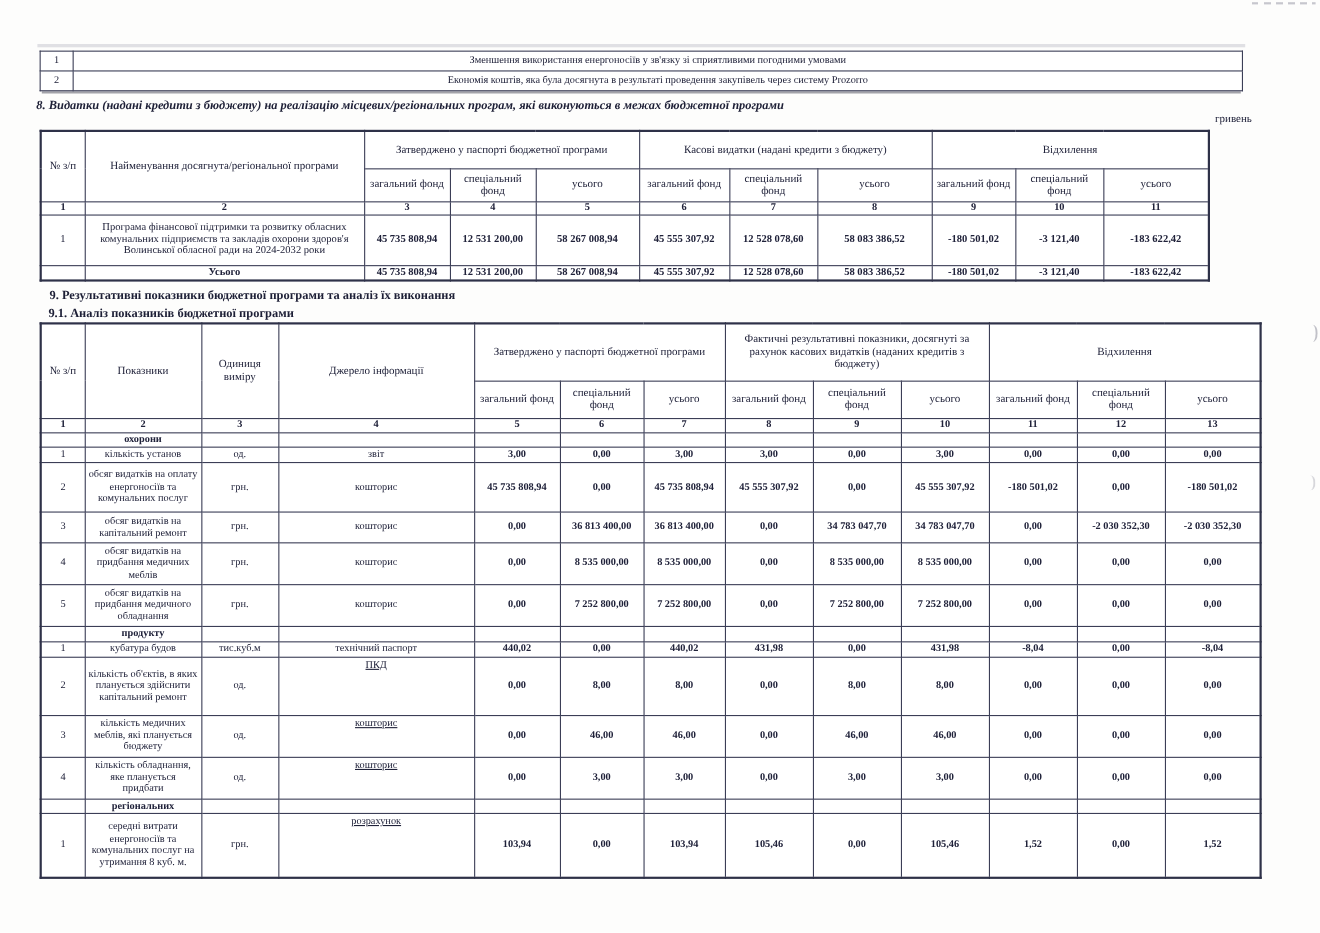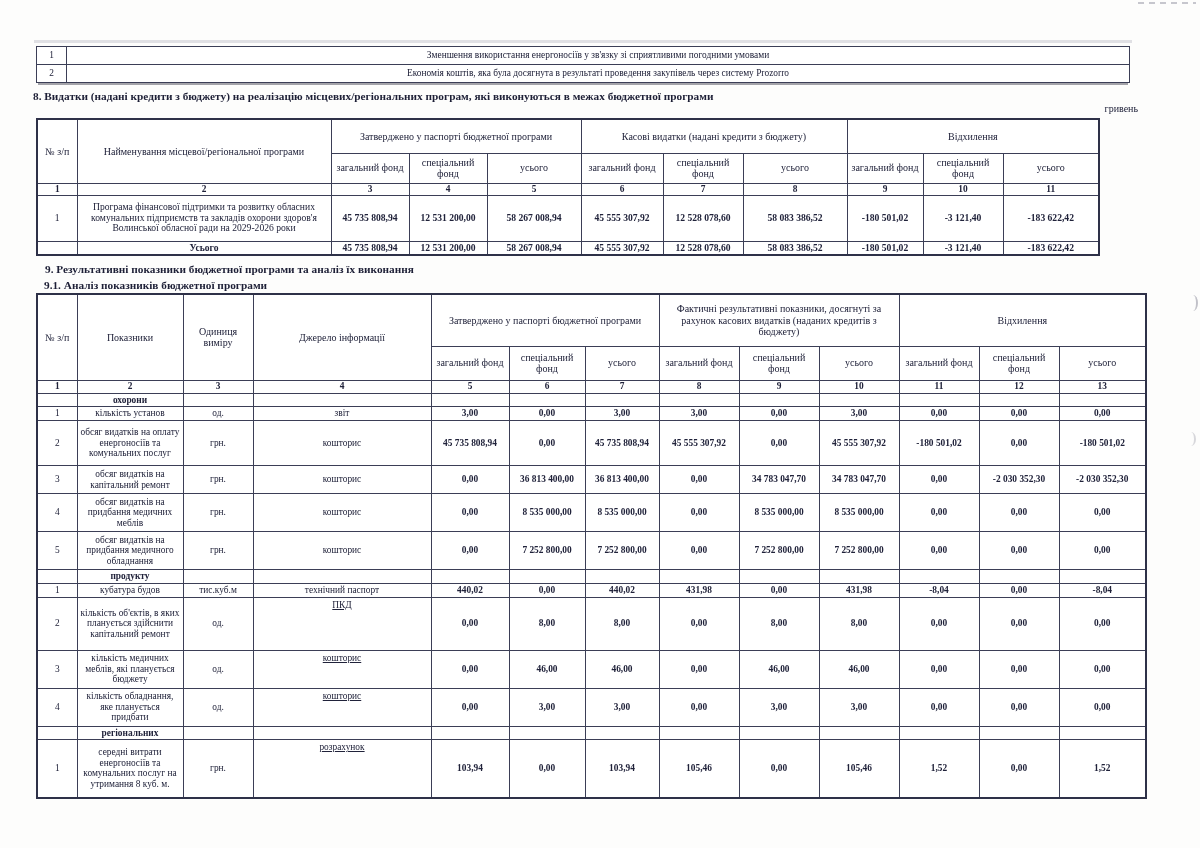--- a/index.html
+++ b/index.html
@@ -27,21 +27,21 @@
   tr.numrow td{font-weight:bold;font-size:9.4px;padding:0;}
   tr.bold td{font-weight:bold;}
 
   
   .t-top{position:absolute;left:36px;top:46px;width:1094px;border:1.5px solid #33364d;
          box-shadow:0 4px 0 -2px rgba(90,90,100,.55);}
   .t-top td{font-size:9.4px;height:15px;}
 
   
   .h-block{position:absolute;font-size:11.3px;font-weight:bold;color:#1d1f36;white-space:nowrap;}
-  .h8{left:33px;top:90px;}
+  .h8{left:33px;top:90px;font-style:italic;}
   .h9{left:33px;top:263px;margin-left:12px;}
   .h91{left:44px;top:279px;}
   .currency{position:absolute;left:1093px;top:103px;width:45px;text-align:right;
             font-size:10px;font-weight:normal;}
 
   
   .t8{position:absolute;left:36px;top:118px;width:1062px;border:2px solid #2e3148;}
   .t8 tr.g{height:34px;}
   .t8 tr.s{height:30px;}
 
@@ -101,21 +101,21 @@
       <col style="width:82px">
         <col style="width:80px">
         <col style="width:104px">
       <col style="width:76px">
         <col style="width:80px">
         <col style="width:96px">
     </colgroup>
     <thead>
       <tr class="g">
         <th rowspan="2">№ з/п</th>
-        <th rowspan="2">Найменування місцевої/регіональної програми</th>
+        <th rowspan="2">Найменування досягнута/регіональної програми</th>
         <th colspan="3">Затверджено у паспорті бюджетної програми</th>
         <th colspan="3">Касові видатки (надані кредити з бюджету)</th>
         <th colspan="3">Відхилення</th>
       </tr>
       <tr class="s">
         <th>загальний фонд</th>
         <th>спеціальний фонд</th>
         <th>усього</th>
         <th>загальний фонд</th>
         <th>спеціальний фонд</th>
@@ -134,21 +134,21 @@
           <td>5</td>
           <td>6</td>
           <td>7</td>
           <td>8</td>
           <td>9</td>
           <td>10</td>
           <td>11</td>
         </tr>
         <tr style="height: 46px;">
           <td>1</td>
-          <td>Програма фінансової підтримки та розвитку обласних комунальних підприємств та закладів охорони здоров'я Волинської обласної ради на 2029-2026 роки</td>
+          <td>Програма фінансової підтримки та розвитку обласних комунальних підприємств та закладів охорони здоров'я Волинської обласної ради на 2024-2032 роки</td>
           <td class="val">45 735 808,94</td>
           <td class="val">12 531 200,00</td>
           <td class="val">58 267 008,94</td>
           <td class="val">45 555 307,92</td>
           <td class="val">12 528 078,60</td>
           <td class="val">58 083 386,52</td>
           <td class="val">-180 501,02</td>
           <td class="val">-3 121,40</td>
           <td class="val">-183 622,42</td>
         </tr>

